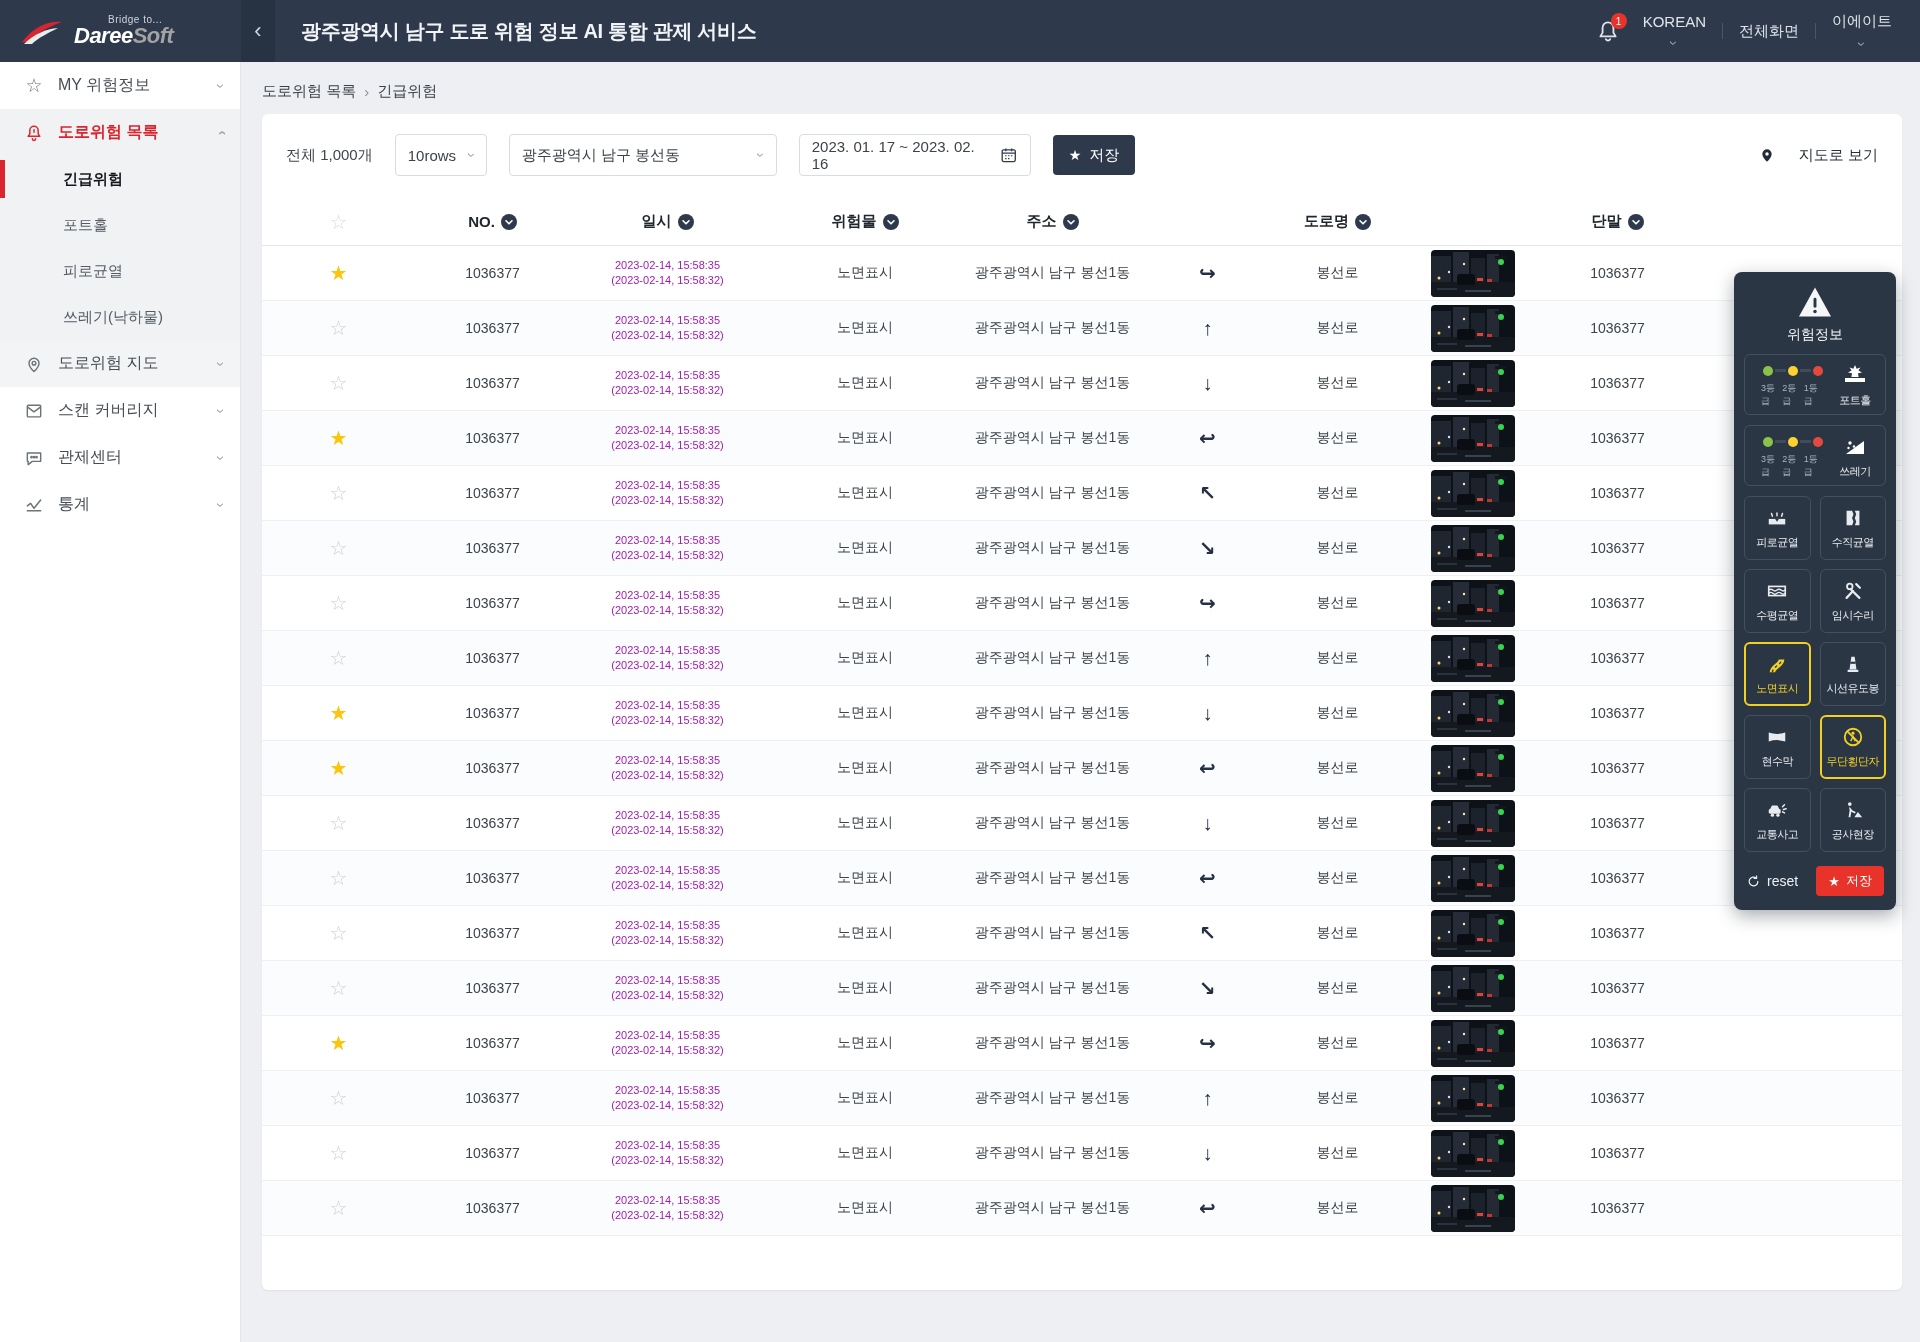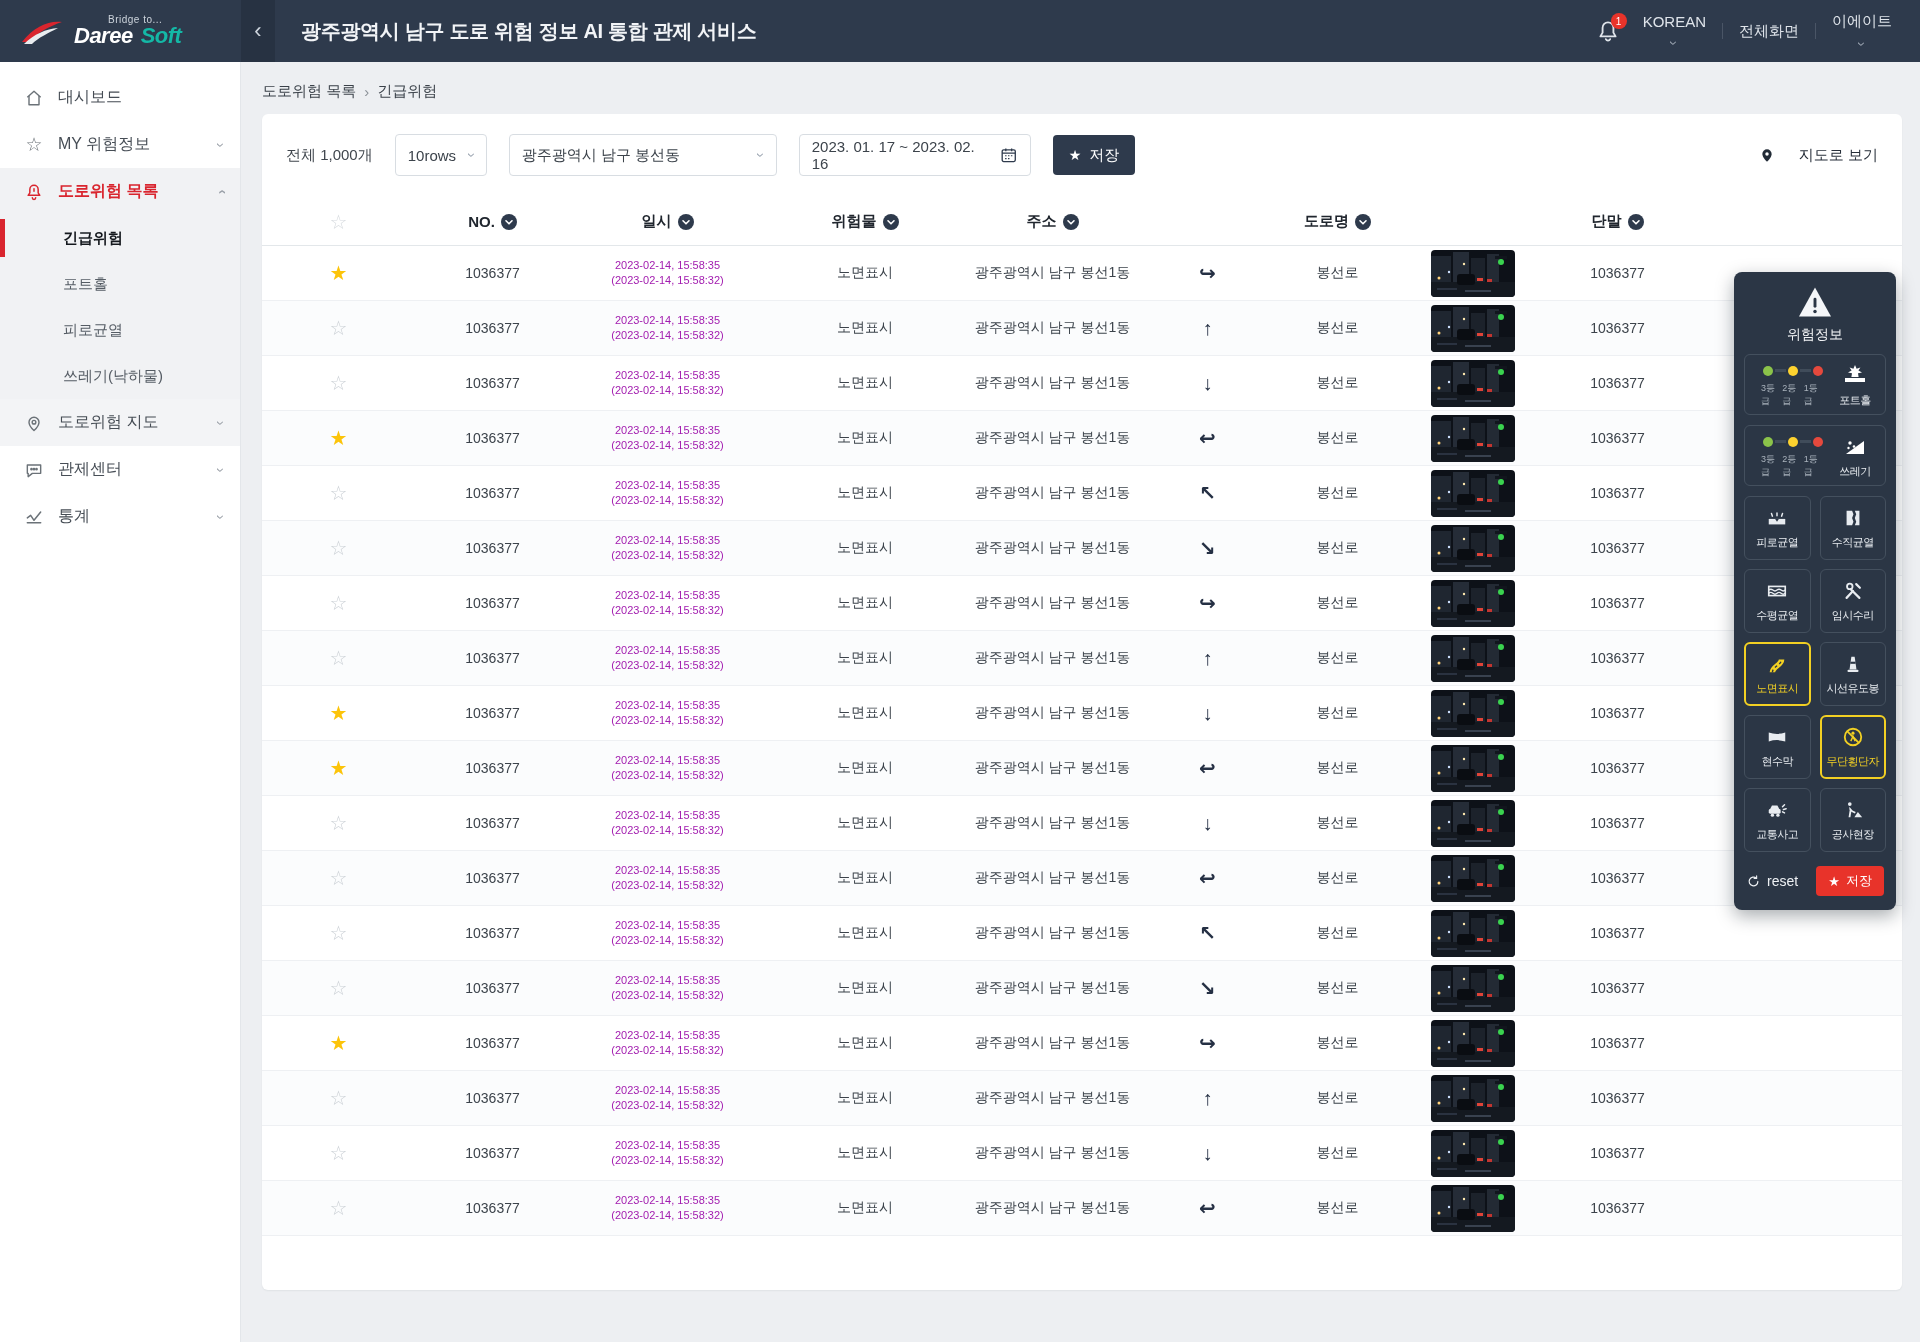--- a/index.html
+++ b/index.html
@@ -6,21 +6,21 @@
   html,body { width:1920px; height:1342px; font-family:"Liberation Sans","DejaVu Sans",sans-serif; background:#edeff2; overflow:hidden; }
   .page { position:relative; width:1920px; height:1342px; }
 
   
   .header { position:absolute; top:0; left:0; width:1920px; height:62px; background:#2e3a4c; display:flex; align-items:center; z-index:30; }
   .logo-block { width:241px; height:62px; display:flex; align-items:center; padding-left:20px; gap:10px; }
   .swoosh { width:44px; height:30px; }
   .logo-text { line-height:1; }
   .logo-tagline { font-size:10px; color:#cdd4dc; letter-spacing:.5px; display:block; margin-left:34px; }
   .logo-brand { font-size:22px; font-weight:bold; font-style:italic; color:#ffffff; letter-spacing:-.5px; }
-  .logo-brand .red { color:#14b8a6;margin-left:8px; }
+  .logo-brand .red { color:#a3a3a3; }
   .collapse-btn { width:34px; height:62px; background:#273242; color:#cfd6de; font-size:22px; display:flex; align-items:center; justify-content:center; cursor:pointer; }
   .app-title { color:#f2f4f7; font-size:20px; font-weight:bold; margin-left:26px; letter-spacing:-.3px; }
   .header-right { margin-left:auto; display:flex; align-items:center; gap:16px; padding-right:28px; color:#dfe4ea; font-size:15px; }
   .bell-wrap { position:relative; width:26px; height:26px; margin-right:6px; cursor:pointer; }
   .badge { position:absolute; top:-5px; right:-6px; min-width:16px; height:16px; border-radius:8px; background:#e8332a; color:#fff; font-size:10px; display:flex; align-items:center; justify-content:center; padding:0 4px; }
   .hsep { width:1px; height:16px; background:#4a5566; }
   .hitem { display:flex; align-items:center; gap:6px; cursor:pointer;flex-direction:column; }
   .chev { display:inline-block; transform:rotate(90deg); font-size:14px; color:#9aa4b0; line-height:1; }
   .chev.up { transform:rotate(-90deg); }
 
@@ -138,27 +138,20 @@
         </div>
       <div class="hsep"></div>
       <div class="hitem">
           <span>이에이트</span>
           <span class="chev">›</span>
         </div>
     </div>
   </div>
 
   <div class="sidebar">
-    <div class="side-item" style="margin-top:12px;">
-      <svg viewBox="0 0 24 24" fill="none" stroke="currentColor" stroke-width="1.7" stroke-linejoin="round">
-          <path d="M4 11l8-7 8 7"></path>
-          <path d="M6 9.5V20h12V9.5"></path>
-        </svg>
-      <span>대시보드</span>
-    </div>
     <div class="side-item">
       <span class="glyph">☆</span>
       <span>MY 위험정보</span>
       <span class="chev">›</span>
     </div>
     <div class="side-group">
       <div class="side-item danger">
         <svg viewBox="0 0 24 24" fill="none" stroke="currentColor" stroke-width="1.8" stroke-linecap="round" stroke-linejoin="round">
             <path d="M12 4a5 5 0 0 0-5 5v4l-2 3h14l-2-3V9a5 5 0 0 0-5-5z"></path>
             <path d="M10 19a2 2 0 0 0 4 0"></path>
@@ -179,20 +172,28 @@
       <div class="side-sub">
           <span>쓰레기(낙하물)</span>
         </div>
     </div>
     <div class="side-item mapbg">
       <svg viewBox="0 0 24 24" fill="none" stroke="currentColor" stroke-width="1.7" stroke-linejoin="round">
           <path d="M12 21s6-5.5 6-10a6 6 0 1 0-12 0c0 4.5 6 10 6 10z"></path>
           <circle cx="12" cy="11" r="2.2"></circle>
         </svg>
       <span>도로위험 지도</span>
+      <span class="chev">›</span>
+    </div>
+    <div class="side-item">
+      <svg viewBox="0 0 24 24" fill="none" stroke="currentColor" stroke-width="1.7" stroke-linejoin="round">
+          <rect x="4" y="5" width="16" height="14" rx="1"></rect>
+          <path d="M4 7l8 6 8-6"></path>
+        </svg>
+      <span>스캔 커버리지</span>
       <span class="chev">›</span>
     </div>
     <div class="side-item">
       <svg viewBox="0 0 24 24" fill="none" stroke="currentColor" stroke-width="1.7" stroke-linejoin="round">
           <path d="M4 6h16v10H10l-5 4v-4H4z"></path>
           <circle cx="9" cy="11" r=".8" fill="currentColor"></circle>
           <circle cx="12" cy="11" r=".8" fill="currentColor"></circle>
           <circle cx="15" cy="11" r=".8" fill="currentColor"></circle>
         </svg>
       <span>관제센터</span>

